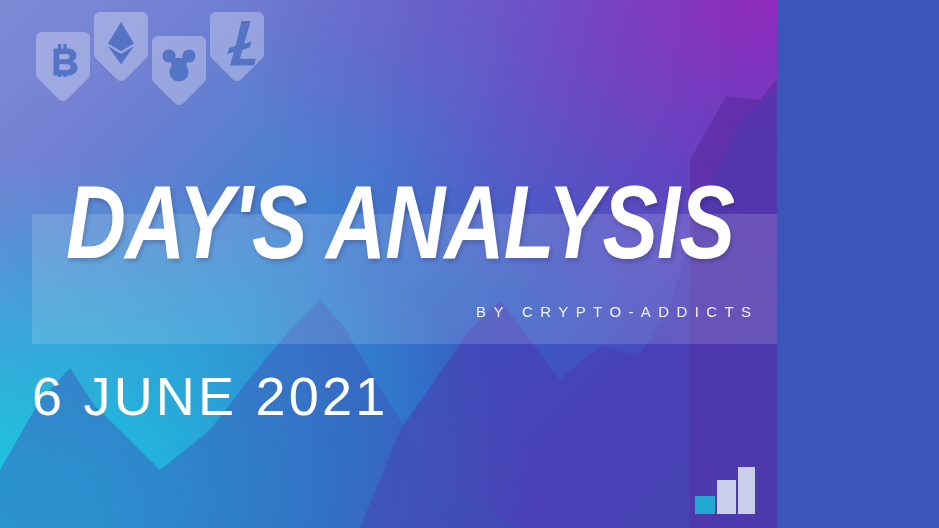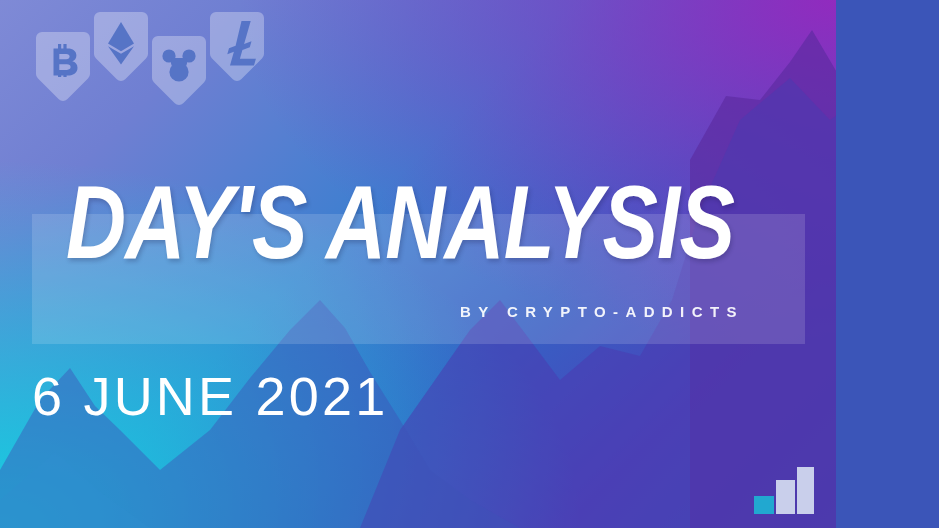--- a/index.html
+++ b/index.html
@@ -2,21 +2,21 @@
 <html><head>
 <meta charset="utf-8">
 <style>
   html,body{margin:0;padding:0;}
   body{
     width:939px;height:528px;overflow:hidden;
     font-family:"Liberation Sans","DejaVu Sans",sans-serif;
     background:#3b55b8;
   }
   #poster{
-    position:relative;width:836px;height:528px;overflow:hidden;
+    position:relative;width:777px;height:528px;overflow:hidden;
     background:
       radial-gradient(130% 120% at 100% 0%,  rgba(150,40,190,0.95) 0%, rgba(150,40,190,0.0) 55%),
       radial-gradient(120% 120% at 0% 100%,  rgba(20,210,226,0.98) 0%, rgba(20,210,226,0.0) 58%),
       linear-gradient(135deg,#7f8ad6 0%,#6f7fd2 18%,#3f7fd0 42%,#3660c4 62%,#4a46bb 80%,#3b55b8 100%);
   }
   
   .mtn{position:absolute;left:0;top:0;width:939px;height:528px;}
   .mtn svg{display:block;width:939px;height:528px;}
 
   
@@ -41,22 +41,22 @@
     color:#ffffff;
     white-space:nowrap;
     transform:scaleX(0.80);
     transform-origin:left top;
     text-shadow:2px 3px 5px rgba(20,20,60,0.22);
   }
   .headline span{display:inline-block;}
 
   
   .subtitle{
-    position:absolute;left:460px;top:303px;
-    font-size:15px;font-weight:700;
+    position:absolute;left:476px;top:303px;
+    font-size:15px;font-weight:400;
     letter-spacing:7.4px;
     color:rgba(255,255,255,0.92);
     white-space:nowrap;
   }
 
   
   .date{
     position:absolute;left:32px;top:365px;
     font-size:54px;font-weight:300;
     letter-spacing:3.2px;

